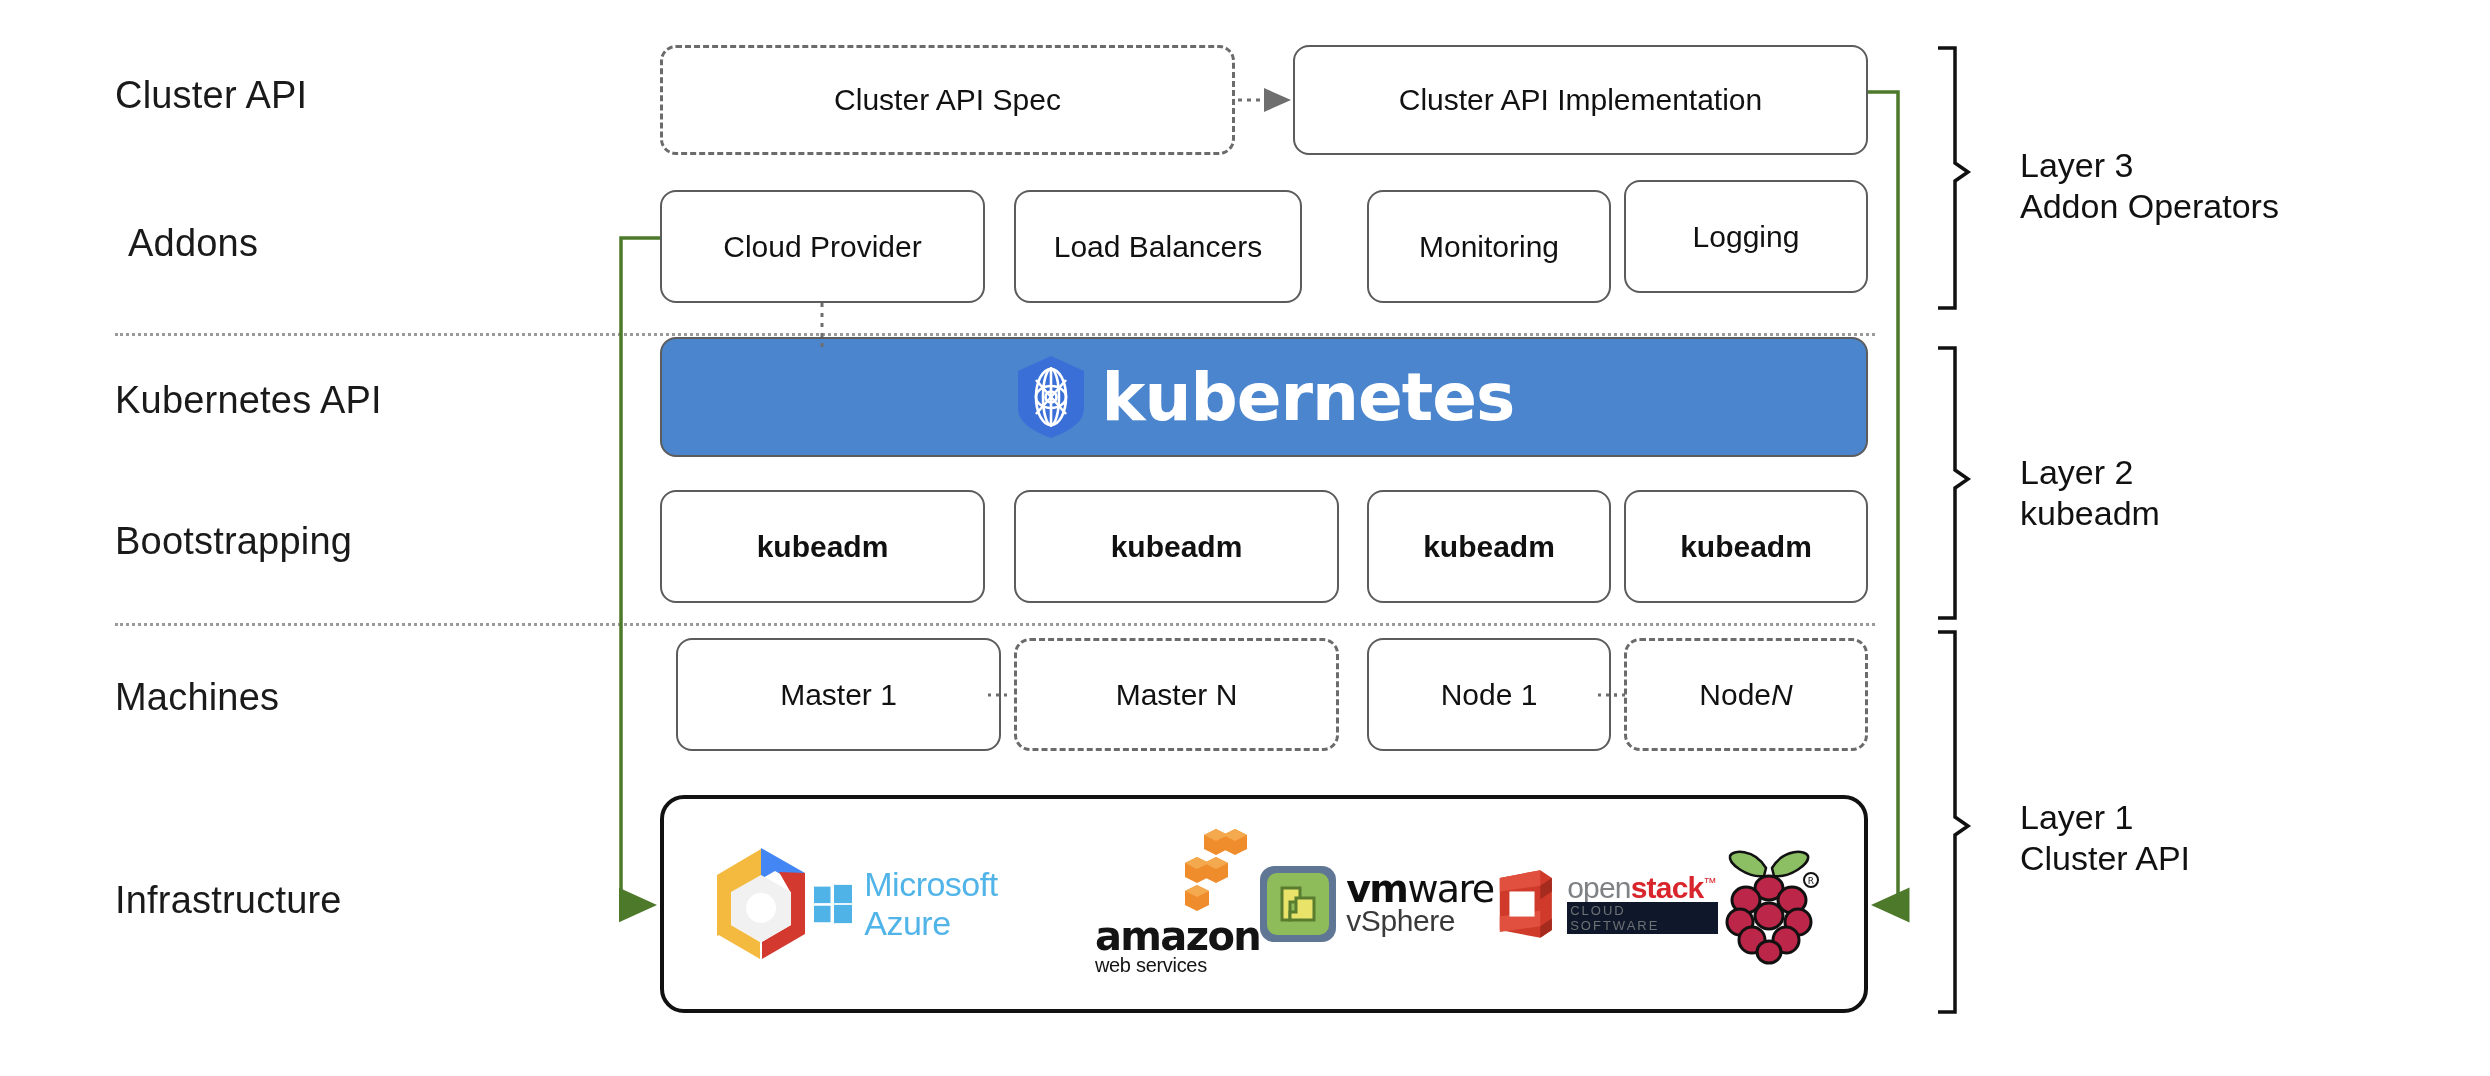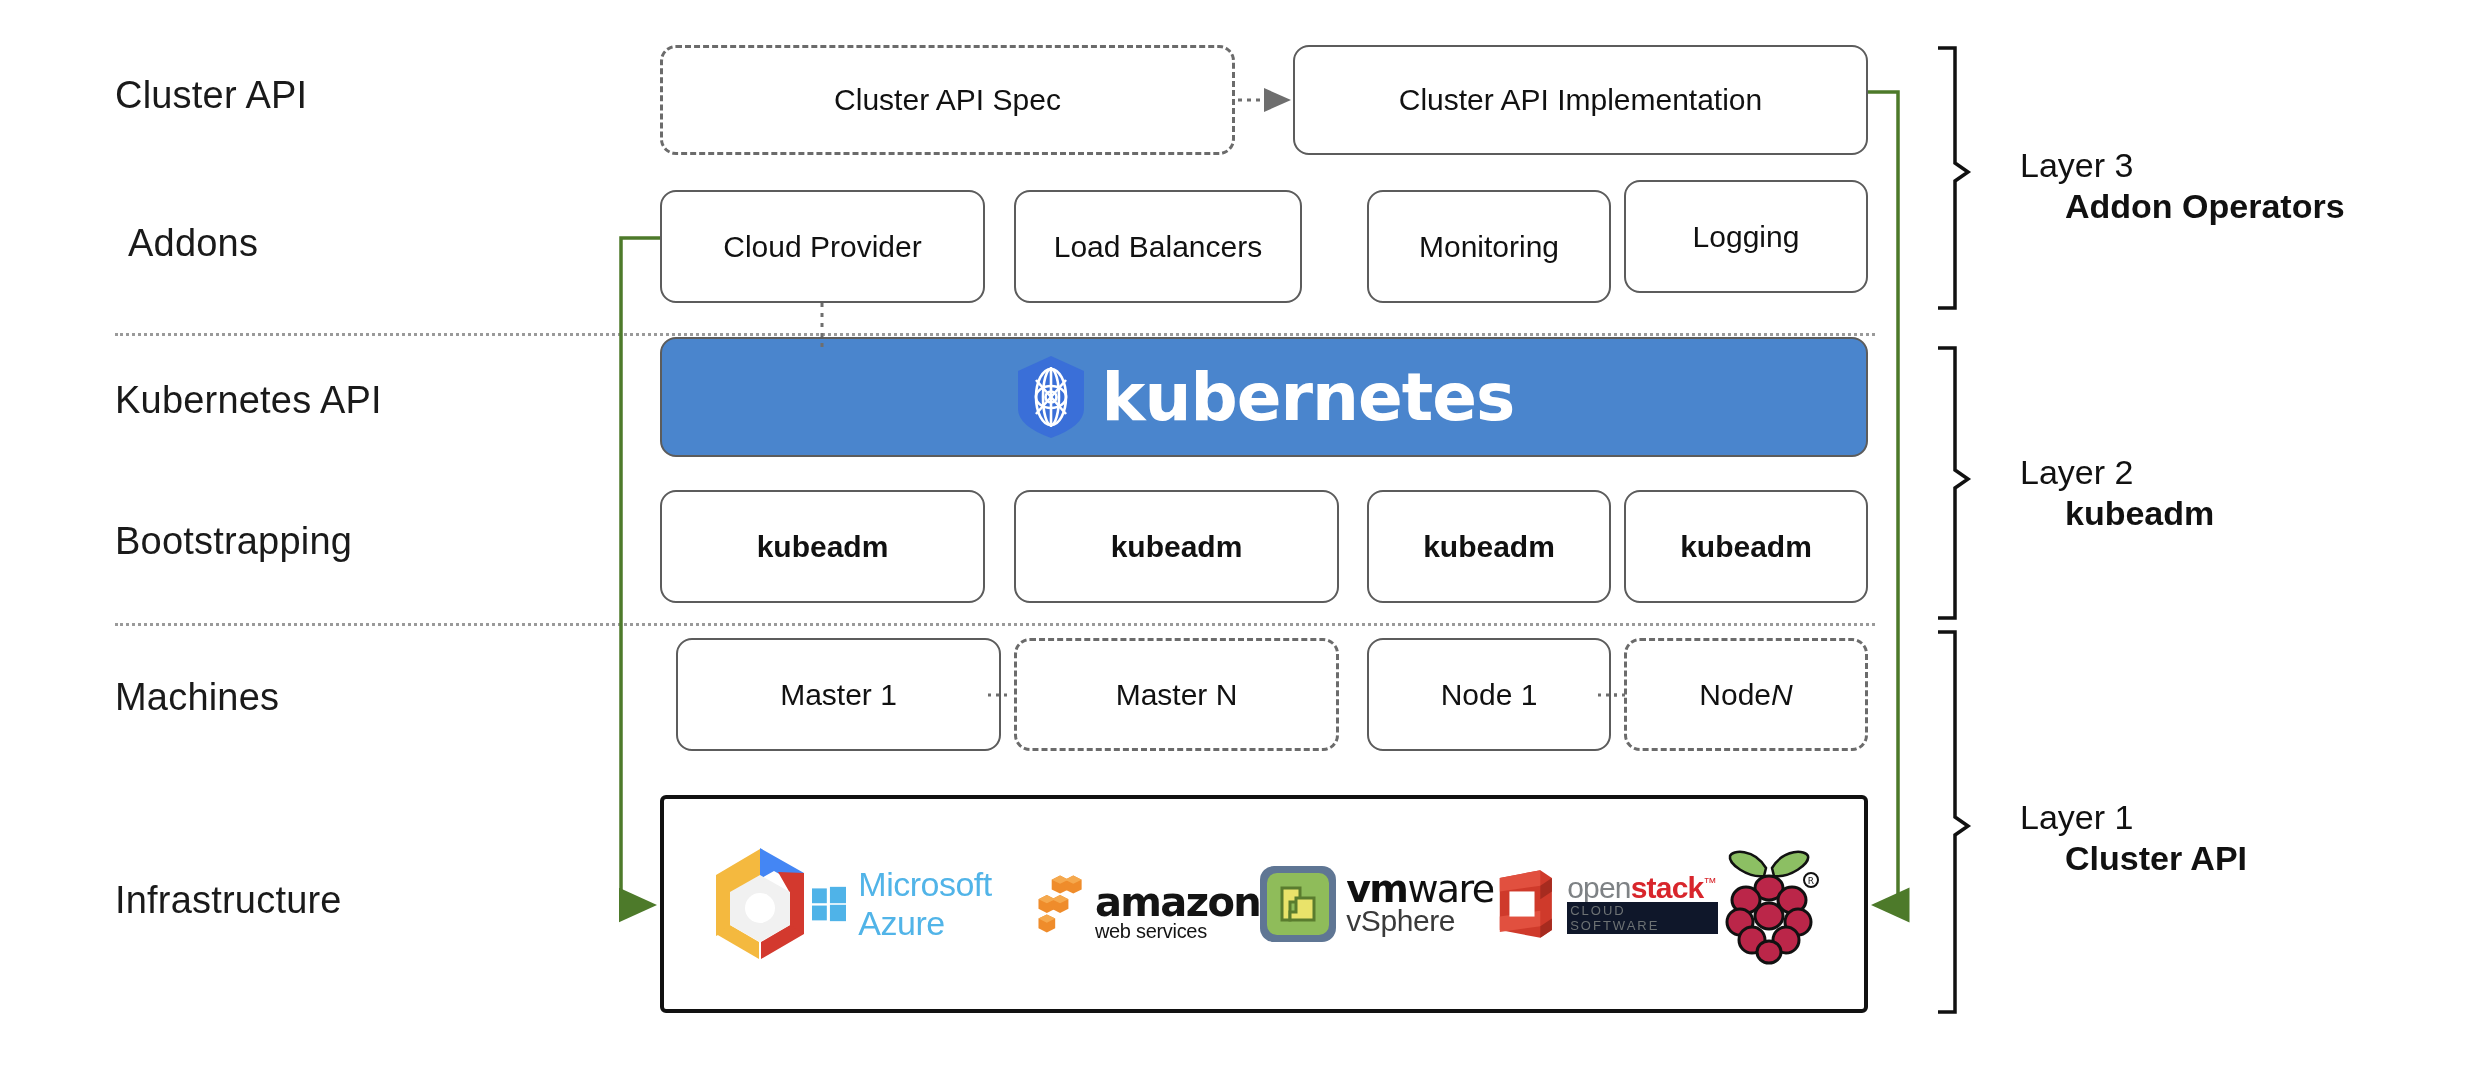--- a/index.html
+++ b/index.html
@@ -70,21 +70,21 @@
     color: #ffffff;
     letter-spacing: -1px;
   }
 
   
   .infra-box {
     position: absolute;
     box-sizing: border-box;
     background: #ffffff;
     border: 4px solid #111111;
-    border-radius: 6px;
+    border-radius: 24px;
     display: flex;
     align-items: center;
     justify-content: space-between;
     padding: 0 44px;
   }
   .logo-slot {
     display: flex;
     align-items: center;
     justify-content: center;
   }
@@ -97,21 +97,21 @@
   }
 
   
   .layer-label {
     position: absolute;
     font-size: 34px;
     line-height: 1.22;
     color: #111111;
     white-space: nowrap;
   }
-  .layer-label .strong { font-weight: bold; margin-left: 45px; }
+  .layer-label .strong { font-weight: normal; }
 
   svg.overlay {
     position: absolute;
     left: 0; top: 0;
     width: 2490px;
     height: 1076px;
     pointer-events: none;
   }
 
   
@@ -243,21 +243,21 @@
     <div class="logo-slot" style="gap:12px; width:280px;">
       <svg width="44" height="44" viewBox="0 0 44 44" aria-hidden="true">
         <rect x="0" y="2" width="19" height="19" fill="#4fb3e8"></rect>
         <rect x="23" y="0" width="21" height="21" fill="#4fb3e8"></rect>
         <rect x="0" y="24" width="19" height="19" fill="#4fb3e8"></rect>
         <rect x="23" y="23" width="21" height="21" fill="#4fb3e8"></rect>
       </svg>
       <span class="azure-text">Microsoft Azure</span>
     </div>
 
-    <div class="logo-slot" style="gap:4px; width:225px; align-items:flex-end;">
+    <div class="logo-slot" style="gap:4px; width:225px; align-items:flex-end;flex-direction:column;">
       <svg width="80" height="86" viewBox="0 0 80 86" aria-hidden="true">
         <g fill="#ef8c2b">
           <path d="M36 2 L48 8 L48 22 L36 28 L24 22 L24 8 Z"></path>
           <path d="M54 2 L66 8 L66 22 L54 28 L42 22 L42 8 Z" opacity="0"></path>
           <path d="M55 2 L67 8 L67 22 L55 28 L43 22 L43 8 Z"></path>
           <path d="M17 30 L29 36 L29 50 L17 56 L5 50 L5 36 Z"></path>
           <path d="M36 30 L48 36 L48 50 L36 56 L24 50 L24 36 Z"></path>
           <path d="M55 30 L67 36 L67 50 L55 56 L43 50 L43 36 Z" opacity="0"></path>
           <path d="M17 58 L29 64 L29 78 L17 84 L5 78 L5 64 Z"></path>
           <path d="M17 2 L29 8 L29 22 L17 28 L5 22 L5 8 Z" opacity="0"></path>

